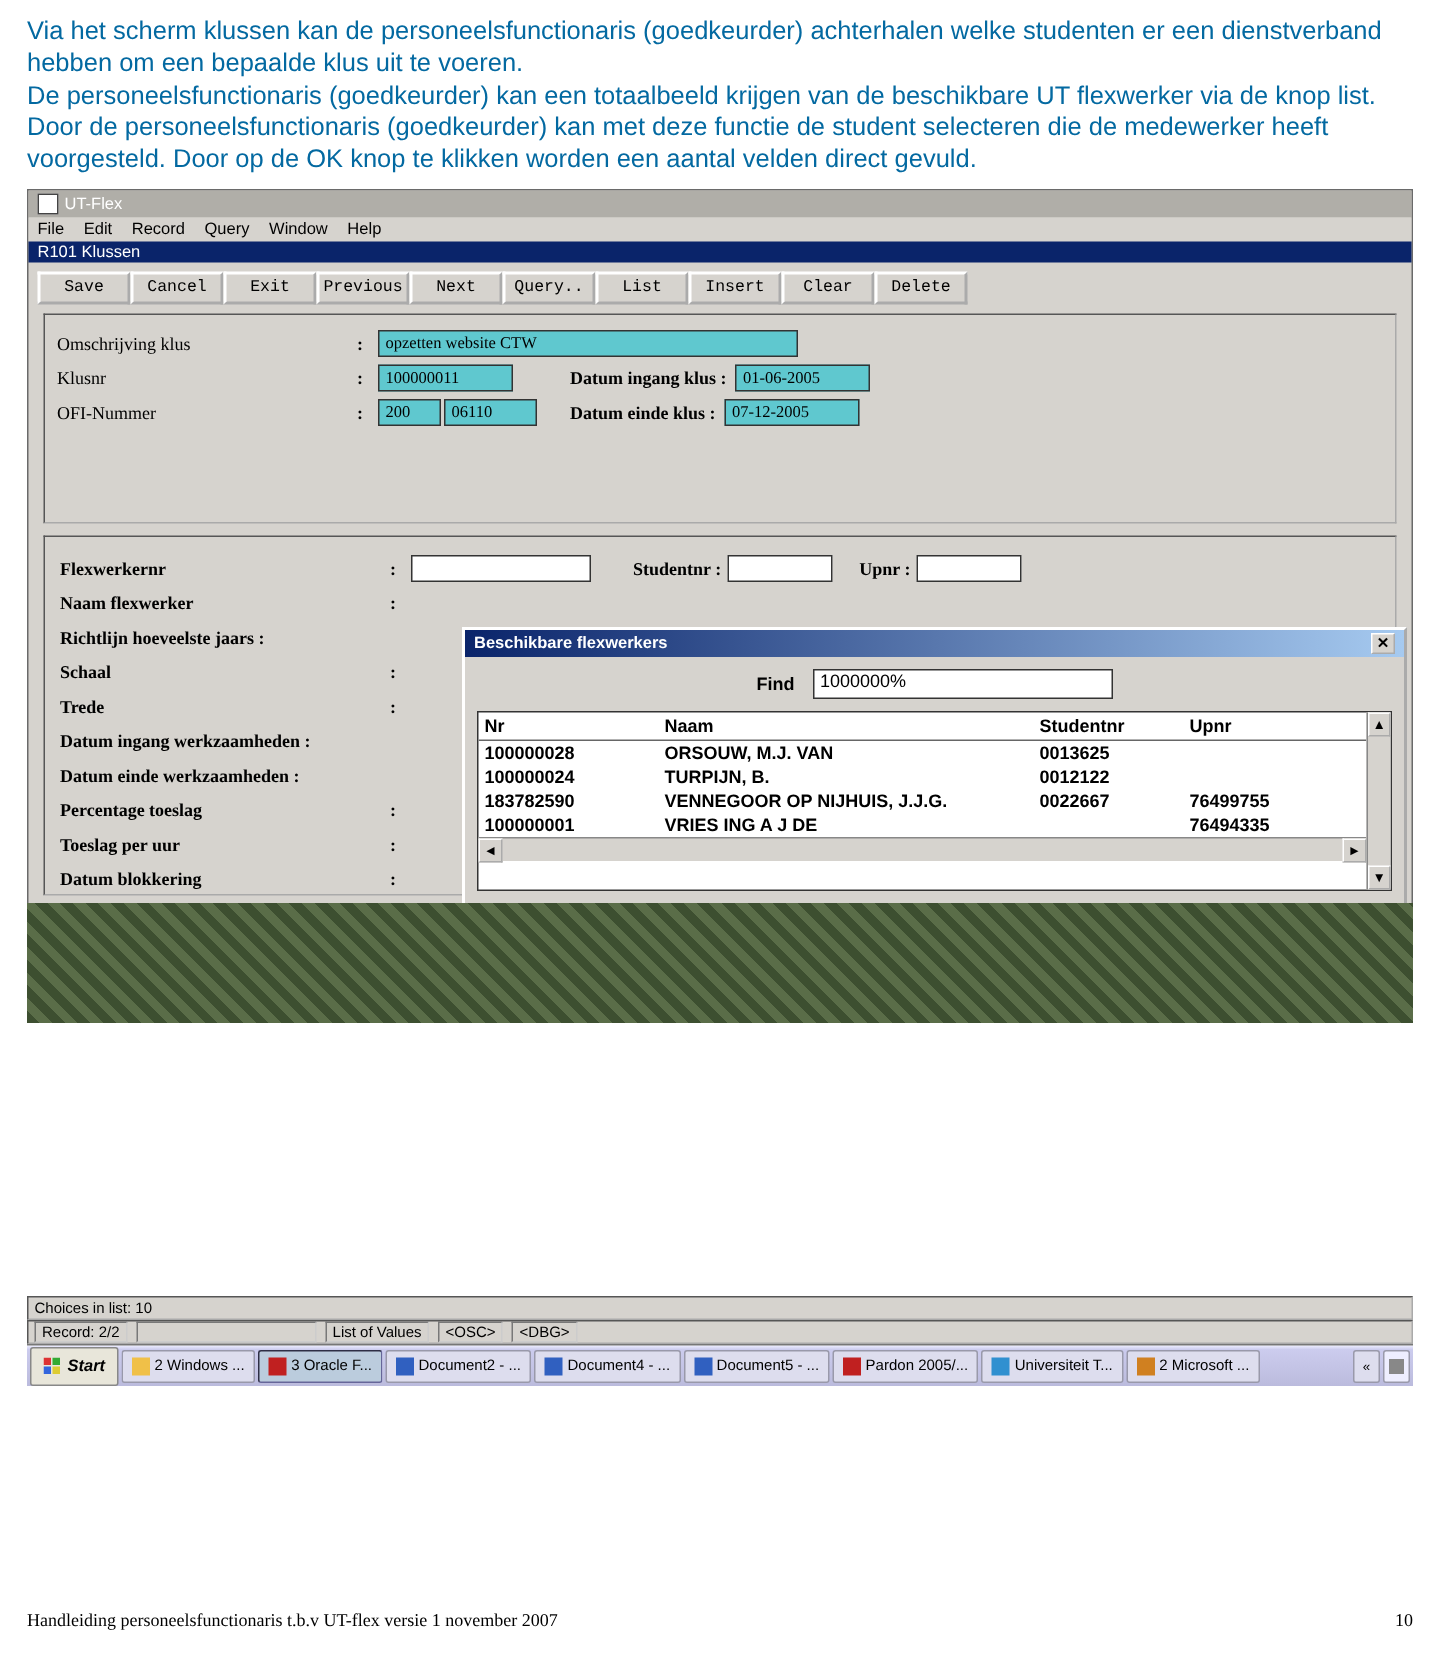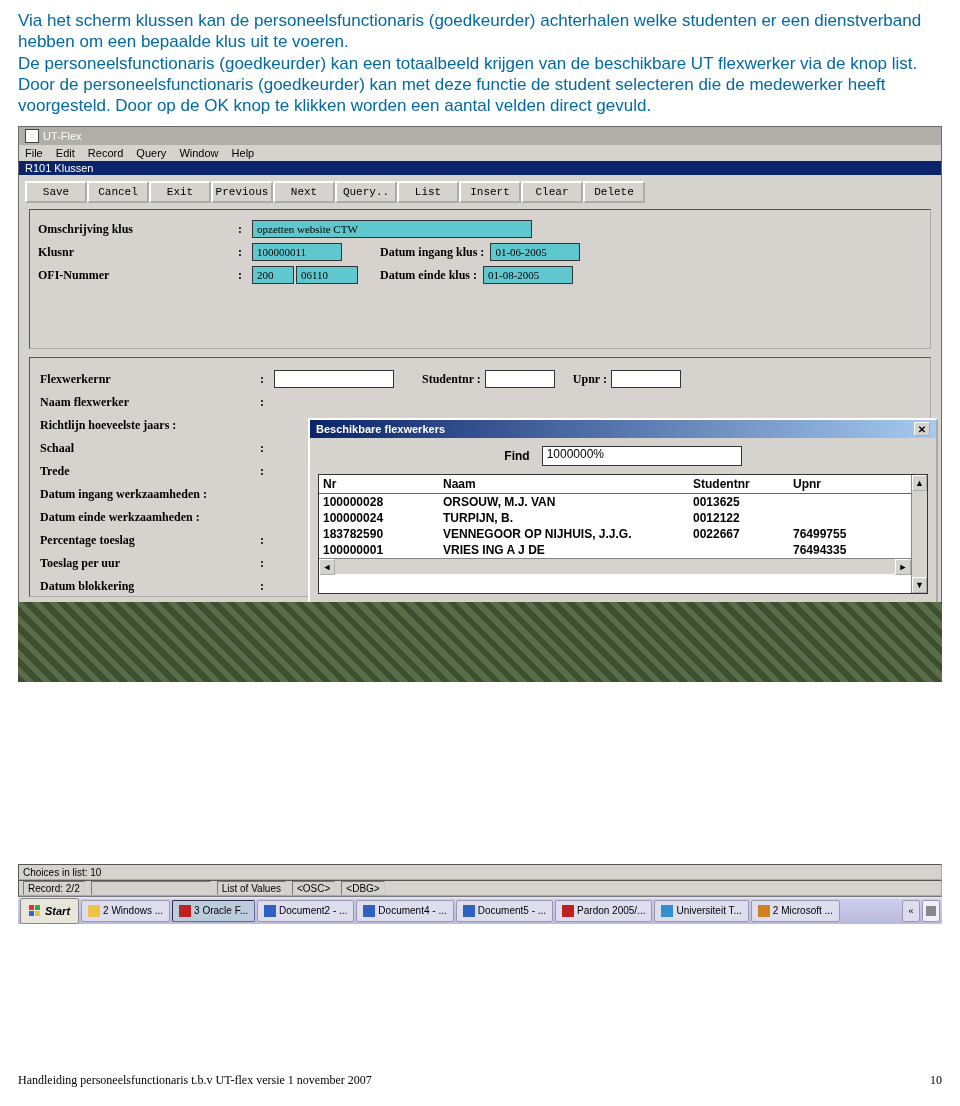--- a/index.html
+++ b/index.html
@@ -11,21 +11,21 @@
   .appwin { border: 1px solid #6a6a6a; background: #d6d3ce; font-family: "Comic Sans MS", cursive; font-size: 12px; }
   .appwin-title { background: #b0aea8; color: #fff; padding: 2px 6px; display:flex; align-items:center; gap:4px; font-family: Tahoma, sans-serif; font-size: 11px; }
   .titleicon { width:14px; height:14px; background:#fff; display:inline-block; border:1px solid #444; }
   .menubar { padding: 2px 6px; background:#d6d3ce; font-family: Tahoma, sans-serif; font-size:11px; }
   .menubar span { margin-right: 10px; }
   .subwin-title { background:#0a246a; color:#fff; padding:1px 6px; font-family: Tahoma, sans-serif; font-size:11px; }
   .toolbar { margin:6px; display:flex; gap:0; }
   .tb-btn { background:#d6d3ce; border:2px outset #fff; min-width:62px; height:22px; font-family:Liberation Mono, monospace; font-size:11px; display:flex; align-items:center; justify-content:center; }
   .formarea { margin:0 10px 8px 10px; border:1px inset #aaa; background:#d6d3ce; padding:8px 8px 6px 8px; height:140px; position:relative; }
   .formrow { display:flex; align-items:center; height:22px; margin-bottom:1px; }
-  .flabel { width:200px; font-weight:bold; font-family:"Comic Sans MS",cursive; font-size:12px; }
+  .flabel { width:200px; font-weight:normal; font-family:"Comic Sans MS",cursive; font-size:12px; }
   .colon { width:14px; font-weight:bold; }
   .fval { background:#5fc8cf; border:1px solid #333; height:18px; padding:0 4px; font-family:"Comic Sans MS",cursive; font-size:11px; display:flex; align-items:center; }
   .fval.w280{width:280px;} .fval.w90{width:90px;} .fval.w42{width:42px;} .fval.w62{width:62px;}
   .label2 { font-weight:bold; font-family:"Comic Sans MS",cursive; font-size:12px; margin-left:38px; }
 
   .formarea2 { margin:0 10px 6px 10px; border:1px inset #aaa; background:#d6d3ce; padding:10px; height:240px; position:relative; }
   .f2label { width:220px; font-weight:bold; font-family:"Comic Sans MS",cursive; font-size:12px; }
   .f2val { background:#fff; border:1px solid #333; height:18px; width:90px; }
 
   
@@ -111,21 +111,21 @@
         <span class="fval w90">100000011</span>
         <span class="label2">Datum ingang klus :</span>
         <span class="fval w90" style="margin-left:6px;">01-06-2005</span>
       </div>
       <div class="formrow">
         <span class="flabel">OFI-Nummer</span>
         <span class="colon">:</span>
         <span class="fval w42">200</span>
         <span class="fval w62" style="margin-left:2px;">06110</span>
         <span class="label2" style="margin-left:22px;">Datum einde klus  :</span>
-        <span class="fval w90" style="margin-left:6px;">01-08-2005</span>
+        <span class="fval w90" style="margin-left:6px;">07-12-2005</span>
       </div>
     </div>
 
     <div class="formarea2">
       <div class="formrow">
         <span class="f2label">Flexwerkernr</span>
         <span class="colon">:</span>
         <span class="f2val" style="width:120px;"></span>
         <span style="font-weight:bold;font-family:'Comic Sans MS';font-size:12px;margin-left:28px;">Studentnr :</span>
         <span class="f2val" style="width:70px;margin-left:4px;"></span>

